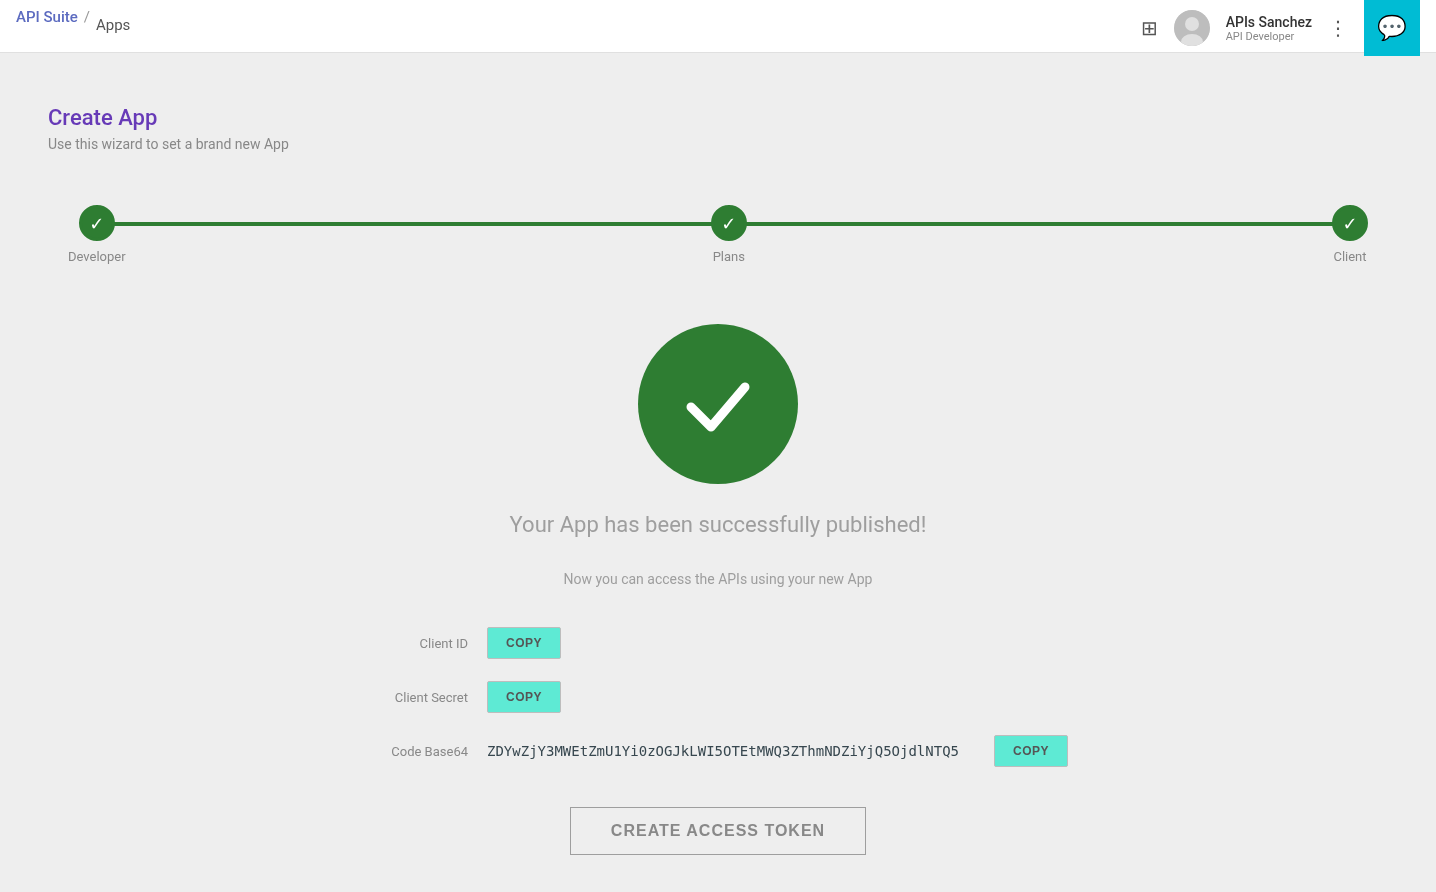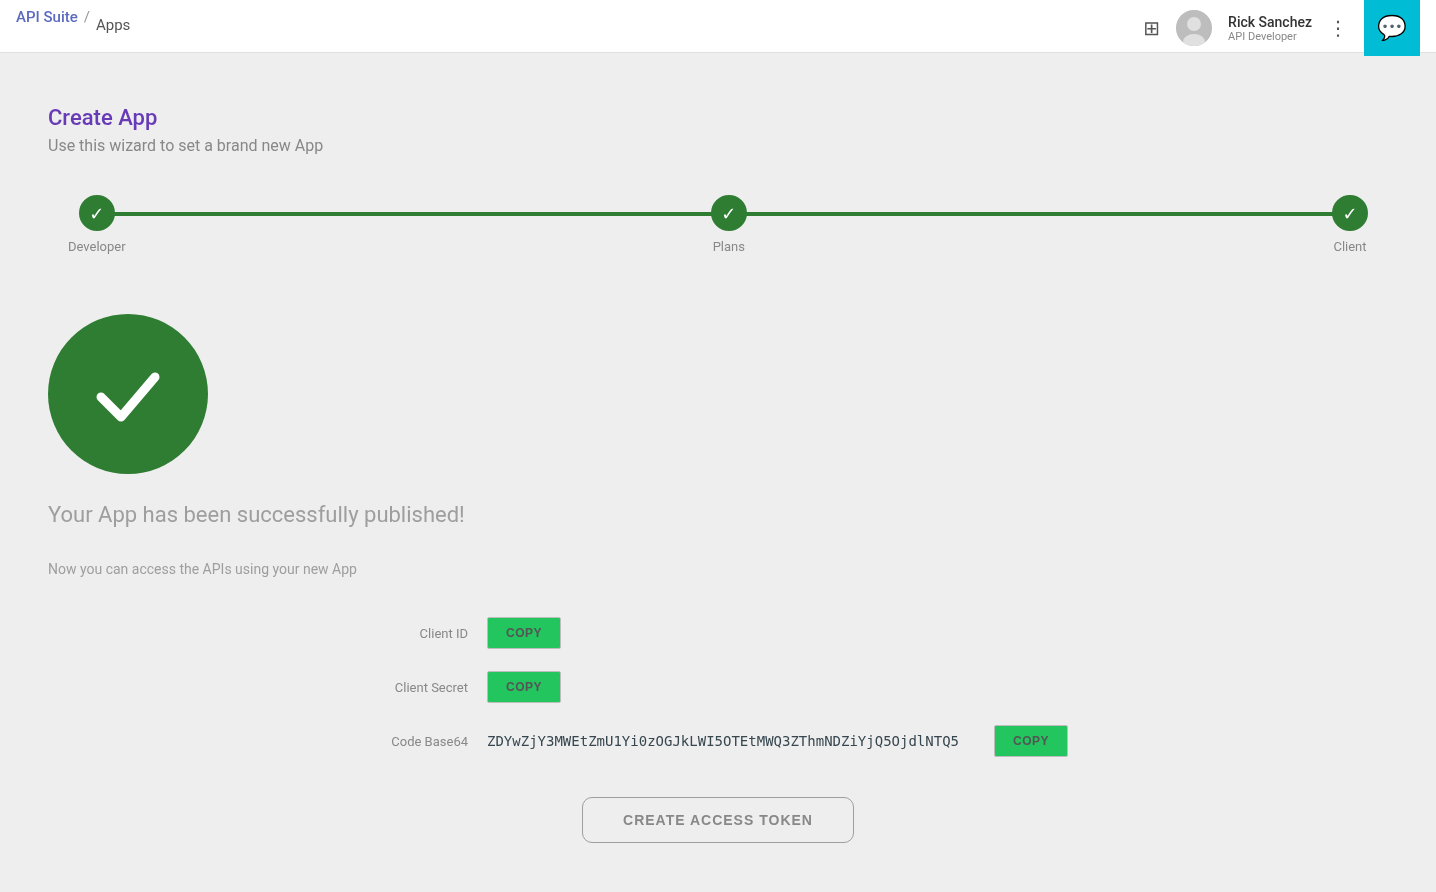--- a/index.html
+++ b/index.html
@@ -97,22 +97,22 @@
     }
 
     .page-title {
       color: #673ab7;
       font-size: 22px;
       font-weight: 500;
       margin-bottom: 6px;
     }
     .page-subtitle {
       color: #888;
-      font-size: 16px;
-      margin-bottom: 40px;
+      font-size: 14px;
+      margin-bottom: 53px;
     }
 
     
     .stepper {
       display: flex;
       align-items: flex-start;
       position: relative;
       margin-bottom: 60px;
       padding: 0 20px;
     }
@@ -152,21 +152,21 @@
     }
     .step-label {
       font-size: 13px;
       color: #888;
     }
 
     
     .success-section {
       display: flex;
       flex-direction: column;
-      align-items: flex-start;
+      align-items: center;
       margin-bottom: 40px;
     }
     .success-circle {
       width: 160px;
       height: 160px;
       border-radius: 50%;
       background: #2e7d32;
       display: flex;
       align-items: center;
       justify-content: center;
@@ -204,47 +204,47 @@
       font-size: 14px;
       color: #37474f;
       flex: 1;
       font-family: monospace;
       overflow: hidden;
       text-overflow: ellipsis;
       white-space: nowrap;
     }
     .copy-btn {
       border: 1px solid #bdbdbd;
-      background: #22c55e;
+      background: #5eead4;
       color: #555;
       font-size: 12px;
       font-weight: 600;
       padding: 8px 18px;
       cursor: pointer;
       letter-spacing: 0.5px;
       border-radius: 2px;
       min-width: 70px;
     }
 
     
     .create-token-section {
       display: flex;
       justify-content: center;
       margin-top: 40px;
     }
     .create-token-btn {
       border: 1px solid #9e9e9e;
       background: transparent;
       color: #888;
-      font-size: 14px;
+      font-size: 16px;
       font-weight: 600;
       letter-spacing: 1px;
       padding: 14px 40px;
       cursor: pointer;
-      border-radius: 10px;
+      border-radius: 0;
     }
   </style>
 </head>
 <body>
 
 <div class="header">
   <div class="header-breadcrumb">
     <span class="breadcrumb-link">API Suite</span>
     <span class="breadcrumb-sep">/</span>
     <span class="breadcrumb-current">Apps</span>
@@ -252,21 +252,21 @@
   <div class="header-right">
     <span class="grid-icon">⊞</span>
     <div class="avatar-circle">
       <svg width="36" height="36" viewBox="0 0 36 36">
         <circle cx="18" cy="18" r="18" fill="#bdbdbd"></circle>
         <circle cx="18" cy="14" r="7" fill="#e0e0e0"></circle>
         <ellipse cx="18" cy="32" rx="11" ry="8" fill="#e0e0e0"></ellipse>
       </svg>
     </div>
     <div class="user-info">
-      <div class="user-name">Rick Sanchez</div>
+      <div class="user-name">APIs Sanchez</div>
       <div class="user-role">API Developer</div>
     </div>
     <span class="three-dots">⋮</span>
     <div class="chat-btn">
       <span class="chat-icon">💬</span>
     </div>
   </div>
 </div>
 
 <div class="main">

